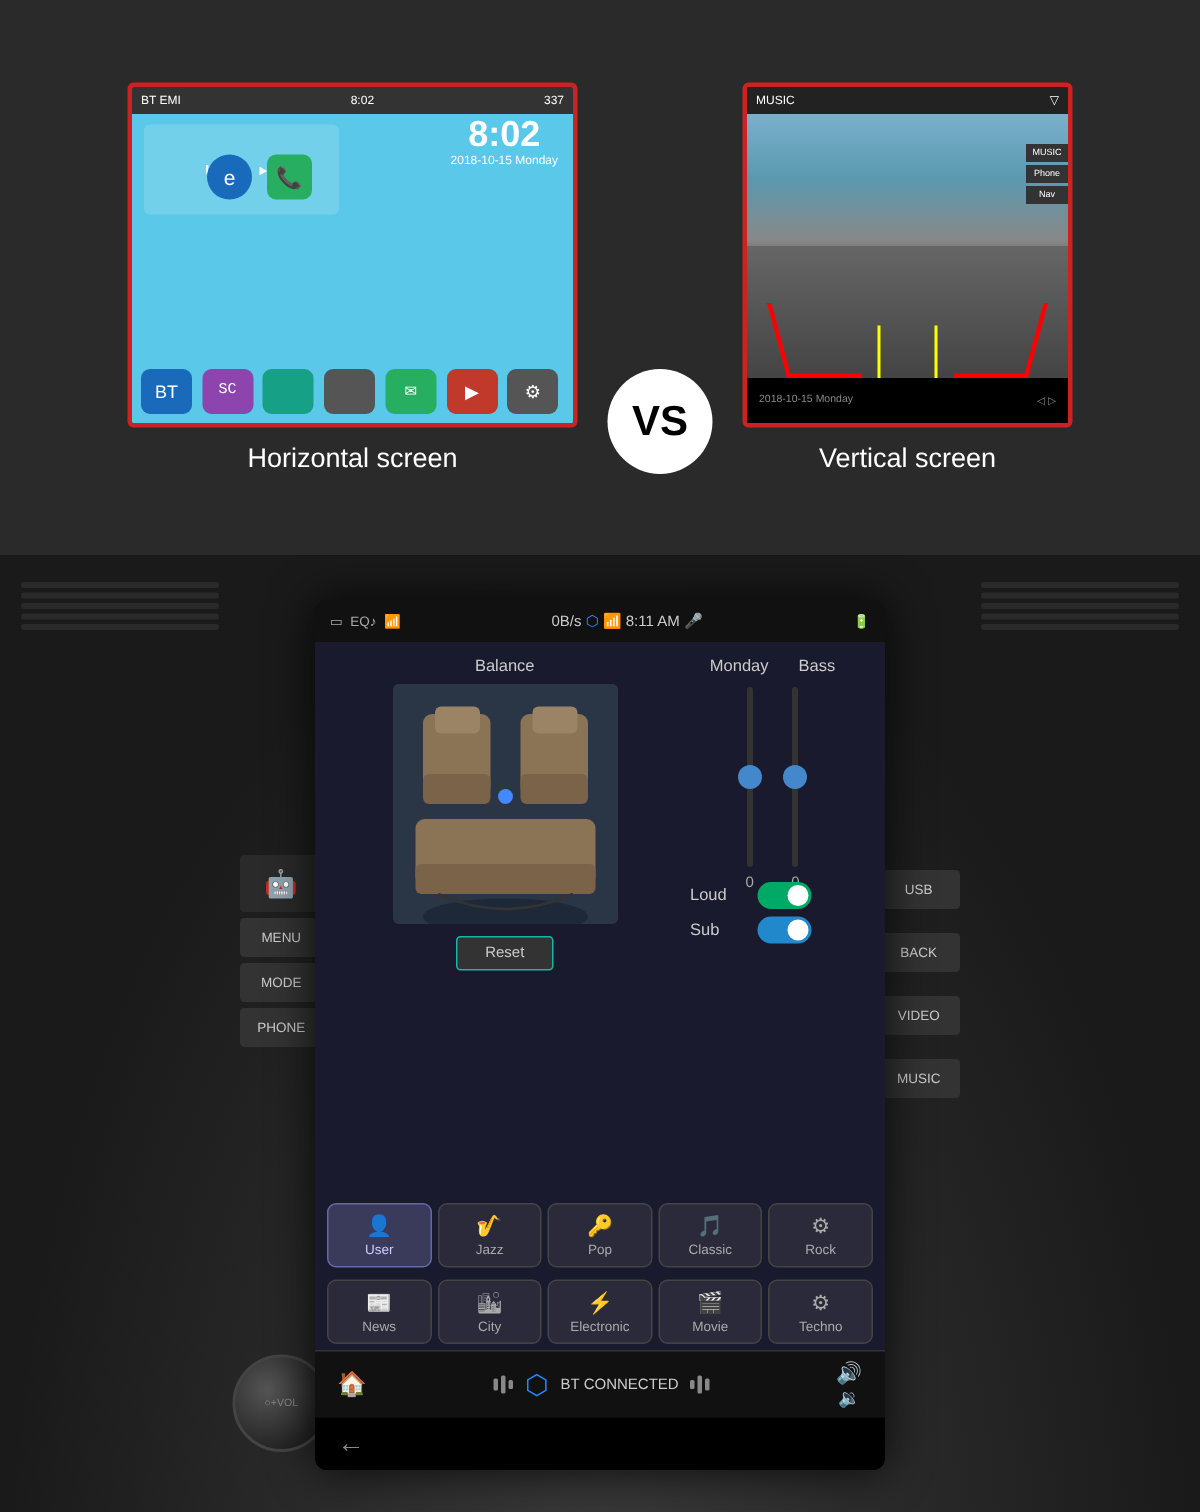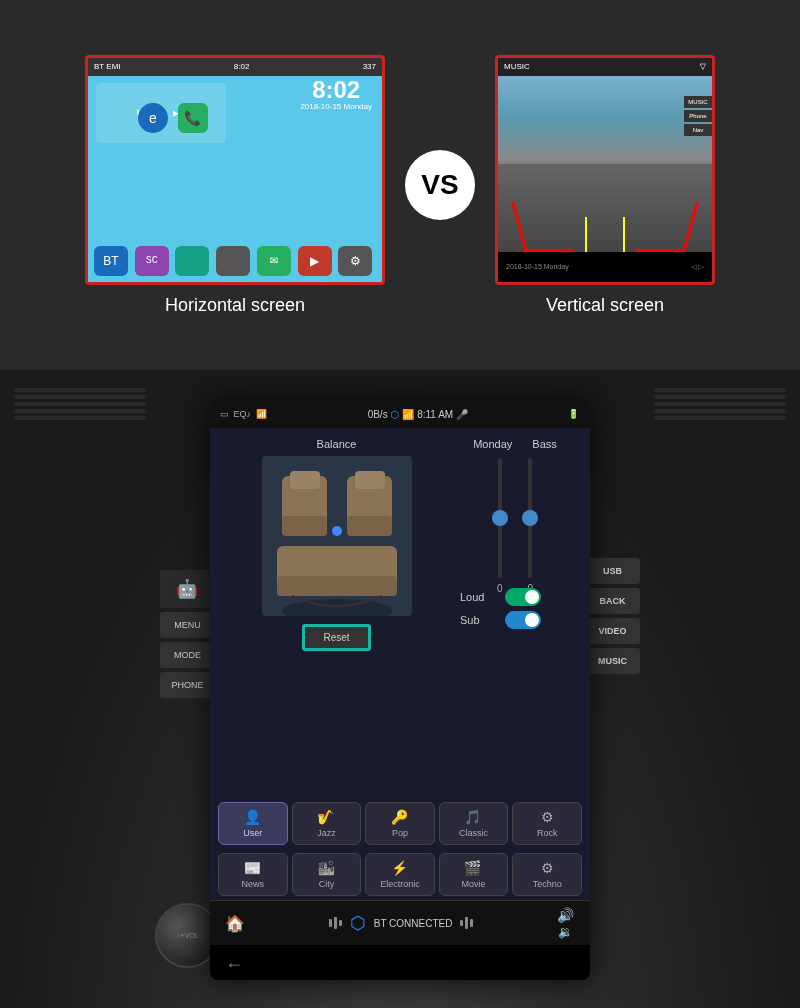--- a/index.html
+++ b/index.html
@@ -17,21 +17,21 @@
       height: 370px;
       background: #2a2a2a;
       display: flex;
       align-items: center;
       justify-content: center;
       position: relative;
       padding: 20px;
     }
     .comparison-container {
       display: flex;
-      align-items: center;
+      align-items: flex-end;
       justify-content: center;
       gap: 20px;
       width: 100%;
     }
     .screen-card {
       display: flex;
       flex-direction: column;
       align-items: center;
       gap: 10px;
     }
@@ -247,25 +247,24 @@
       padding: 8px 10px;
       text-align: center;
       border-radius: 3px;
       min-width: 55px;
     }
 
     
     .side-buttons-right {
       position: absolute;
       right: 160px;
-      top: 188px;
-      display: flex;
-      flex-direction: column;
-      gap: 4px;
-      font-weight: bold;
+      top: 210px;
+      display: flex;
+      flex-direction: column;
+      gap: 16px;
     }
 
     
     .knob-left {
       position: absolute;
       bottom: 40px;
       left: 155px;
       width: 65px;
       height: 65px;
       border-radius: 50%;
@@ -365,21 +364,21 @@
       background: linear-gradient(180deg, #2a3a4a 0%, #1a2530 100%);
       border-radius: 4px;
       overflow: hidden;
     }
     
     .reset-btn {
       background: #333;
       color: #ccc;
       font-size: 10px;
       padding: 5px 18px;
-      border: 3px solid #14b8a6;
+      border: 1px solid #14b8a6;
       border-radius: 3px;
       margin-top: 8px;
       cursor: pointer;
     }
 
     
     .treble-bass-section {
       width: 130px;
       display: flex;
       flex-direction: column;

